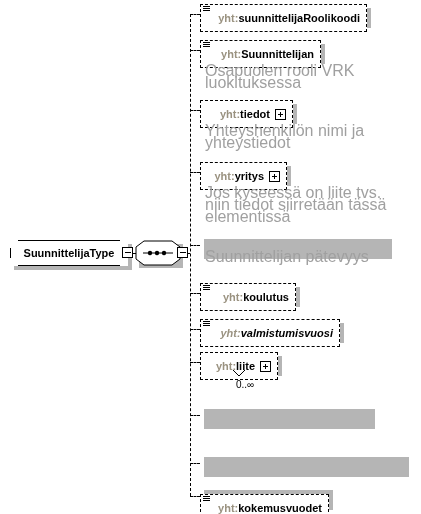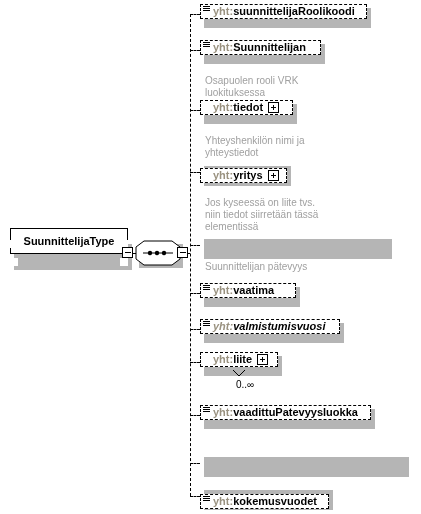--- a/index.html
+++ b/index.html
@@ -30,24 +30,25 @@
     border:1px solid #000;background:#fff;
     width:11px;height:11px;
   }
   .sqbox .bar-h{position:absolute;left:2px;top:4px;width:6px;height:1px;background:#000;}
 
   
   .elem{
     position:absolute;box-sizing:border-box;
     border:1px dashed #000;
     background:#fff;
-    height:15px;
+    height:28px;
     display:flex;align-items:center;
-    padding-left:12px;padding-right:12px;
+    padding-left:12px;padding-right:6px;
     white-space:nowrap;
+    justify-content:flex-end;
   }
   .elem-text{font-size:11px;font-weight:bold;color:#000;line-height:11px;}
   .pfx{color:#9a9280;font-weight:bold;}
 
   
   .attr-icon{
     position:absolute;left:2px;top:1px;width:7px;height:7px;
   }
   .attr-icon i{
     display:block;background:#000;height:1px;margin-bottom:1px;
@@ -61,36 +62,35 @@
     position:relative;box-sizing:border-box;
     width:11px;height:11px;border:1px solid #000;background:#fff;
     margin-left:5px;flex:0 0 auto;
   }
   .plusbox .bar-h{position:absolute;left:2px;top:4px;width:5px;height:1px;background:#000;}
   .plusbox .bar-v{position:absolute;left:4px;top:2px;width:1px;height:5px;background:#000;}
 
   
   .anno{
     position:absolute;
-    font-size:10px;color:#a0a0a0;line-height:12px;
+    font-size:16px;color:#a0a0a0;line-height:12px;
     white-space:pre-line;
-    margin-top:10px;
   }
 
   
   .card{
     position:absolute;font-size:10px;color:#000;white-space:nowrap;
   }
 </style>
 </head>
 <body>
 
 <div id="canvas">
     <div style="position: absolute; left: 14px; top: 244px; width: 118px; height: 26px; background: rgb(181, 181, 181);"></div>
-    <div class="typebox" style="left: 10px; top: 228px; width: 118px; height: 26px; background: rgb(255, 255, 255);">
+    <div class="typebox" style="left: 10px; top: 240px; width: 118px; height: 26px; background: rgb(255, 255, 255);">
       <span class="typebox-label">SuunnittelijaType</span>
     </div>
     <div style="position: absolute; left: 10px; top: 240px; width: 0px; height: 0px; border-left: 7px solid rgb(255, 255, 255); border-bottom: 7px solid transparent;"></div>
     <div style="position: absolute; left: 10px; top: 240px; width: 0px; height: 0px; border-top: 7px solid transparent; border-right: 7px solid transparent;"></div>
     <div style="position: absolute; left: 10px; top: 240px; width: 8px; height: 8px; background: rgb(255, 255, 255);"></div>
     <div style="position: absolute; left: 10px; top: 240px; width: 7px; height: 7px; overflow: hidden;"></div>
     <div style="position: absolute; left: 10px; top: 258px; width: 8px; height: 8px; background: rgb(255, 255, 255);"></div>
     <div style="position: absolute; left: 10px; top: 259px; width: 7px; height: 7px; overflow: hidden;"></div>
     <div style="position: absolute; left: 120px; top: 240px; width: 8px; height: 8px; background: rgb(255, 255, 255);"></div>
     <div style="position: absolute; left: 121px; top: 240px; width: 7px; height: 7px; overflow: hidden;"></div>
@@ -142,42 +142,42 @@
       <span class="elem-text"><span class="pfx">yht:</span><span>tiedot</span></span>
       <span class="plusbox">
         <span class="bar-h"></span>
         <span class="bar-v"></span>
       </span>
     </div>
     <div class="anno" style="left: 205px; top: 125px; width: 200px;">Yhteyshenkilön nimi ja
 yhteystiedot</div>
     <div style="position: absolute; left: 190px; top: 172px; width: 10px; height: 0px; border-top: 1px dashed rgb(0, 0, 0);"></div>
     <div style="position: absolute; left: 204px; top: 166px; width: 87px; height: 20px; background: rgb(181, 181, 181);"></div>
-    <div class="elem" style="left: 200px; top: 168px; width: 87px; background: rgb(255, 255, 255);">
+    <div class="elem" style="left: 200px; top: 162px; width: 87px; background: rgb(255, 255, 255);">
       <span class="elem-text"><span class="pfx">yht:</span><span>yritys</span></span>
       <span class="plusbox">
         <span class="bar-h"></span>
         <span class="bar-v"></span>
       </span>
     </div>
     <div class="anno" style="left: 205px; top: 187px; width: 200px;">Jos kyseessä on liite tvs.
 niin tiedot siirretään tässä
 elementissä</div>
     <div style="position: absolute; left: 190px; top: 245px; width: 10px; height: 0px; border-top: 1px dashed rgb(0, 0, 0);"></div>
     <div style="position: absolute; left: 204px; top: 239px; width: 188px; height: 20px; background: rgb(181, 181, 181);"></div>
     <div class="anno" style="left: 205px; top: 251px; width: 200px;">Suunnittelijan pätevyys</div>
     <div style="position: absolute; left: 190px; top: 293px; width: 10px; height: 0px; border-top: 1px dashed rgb(0, 0, 0);"></div>
     <div style="position: absolute; left: 204px; top: 287px; width: 96px; height: 20px; background: rgb(181, 181, 181);"></div>
     <div class="elem" style="left: 200px; top: 283px; width: 96px; background: rgb(255, 255, 255);">
       <span class="attr-icon">
         <i></i>
         <i></i>
         <i></i>
       </span>
-      <span class="elem-text"><span class="pfx">yht:</span><span>vaatima</span></span>
+      <span class="elem-text"><span class="pfx">yht:</span><span>koulutus</span></span>
     </div>
     <div style="position: absolute; left: 190px; top: 329px; width: 10px; height: 0px; border-top: 1px dashed rgb(0, 0, 0);"></div>
     <div style="position: absolute; left: 204px; top: 323px; width: 140px; height: 20px; background: rgb(181, 181, 181);"></div>
     <div class="elem" style="left: 200px; top: 319px; width: 140px; background: rgb(255, 255, 255); font-style: italic;">
       <span class="attr-icon">
         <i></i>
         <i></i>
         <i></i>
       </span>
       <span class="elem-text"><span class="pfx">yht:</span><span>valmistumisvuosi</span></span>
@@ -190,28 +190,20 @@
         <span class="bar-h"></span>
         <span class="bar-v"></span>
       </span>
     </div>
     <svg width="14" height="8" style="position: absolute; left: 232px; top: 370px;">
       <polyline points="1,0 7,6 13,0" fill="none" stroke="#000" stroke-width="1"></polyline>
     </svg>
     <div class="card" style="left: 225px; top: 379px; width: 40px; text-align: center;">0..∞</div>
     <div style="position: absolute; left: 190px; top: 415px; width: 10px; height: 0px; border-top: 1px dashed rgb(0, 0, 0);"></div>
     <div style="position: absolute; left: 204px; top: 409px; width: 171px; height: 20px; background: rgb(181, 181, 181);"></div>
-    <div class="elem" style="left: 200px; top: 405px; width: 171px; background: rgb(255, 255, 255);">
-      <span class="attr-icon">
-        <i></i>
-        <i></i>
-        <i></i>
-      </span>
-      <span class="elem-text"><span class="pfx">yht:</span><span>vaadittuPatevyysluokka</span></span>
-    </div>
     <div style="position: absolute; left: 190px; top: 463px; width: 10px; height: 0px; border-top: 1px dashed rgb(0, 0, 0);"></div>
     <div style="position: absolute; left: 204px; top: 457px; width: 205px; height: 20px; background: rgb(181, 181, 181);"></div>
     <div style="position: absolute; left: 190px; top: 496px; width: 10px; height: 0px; border-top: 1px dashed rgb(0, 0, 0);"></div>
     <div style="position: absolute; left: 204px; top: 490px; width: 129px; height: 20px; background: rgb(181, 181, 181);"></div>
     <div class="elem" style="left: 200px; top: 486px; width: 129px; background: rgb(255, 255, 255); margin-top: 8px;">
       <span class="attr-icon">
         <i></i>
         <i></i>
         <i></i>
       </span>

